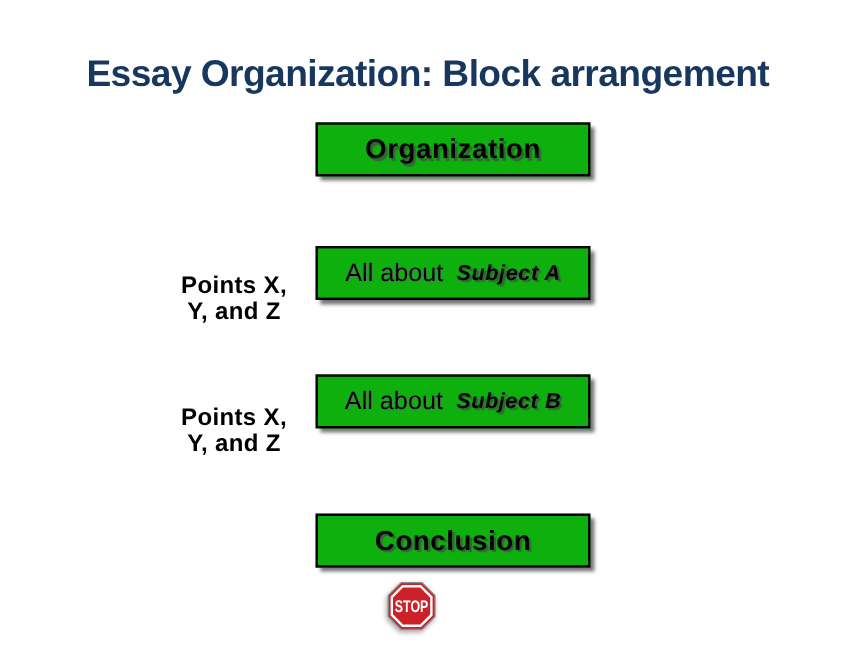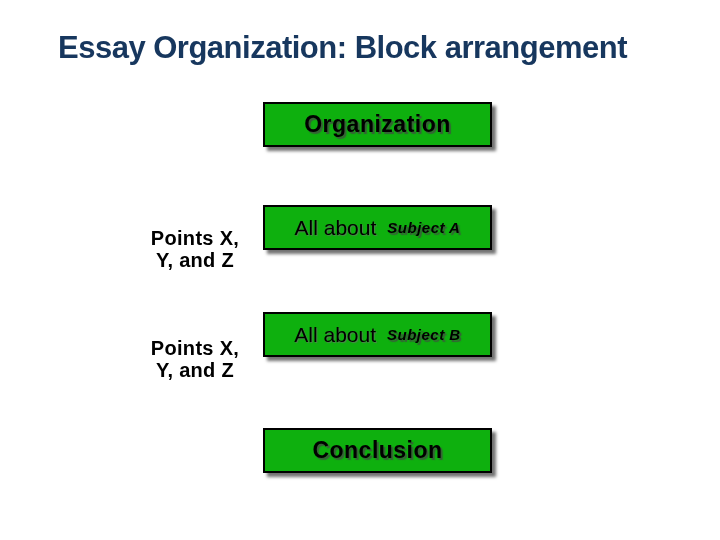--- a/index.html
+++ b/index.html
@@ -14,21 +14,21 @@
     background: #ffffff;
     overflow: hidden;
     font-family: "Liberation Sans", sans-serif;
   }
 
   
   .title {
     position: absolute;
     left: 58px;
     top: 30px;
-    margin: 0;
+    margin: 14px;
     font-size: 31px;
     font-weight: bold;
     letter-spacing: -0.5px;
     color: #17375E;
     white-space: nowrap;
   }
 
   
   .box {
     position: absolute;
@@ -54,21 +54,21 @@
     font-weight: bold;
     letter-spacing: 0.5px;
     text-shadow: 2px 2px 1px rgba(70,70,70,0.75);
   }
   .box-prefix {
     font-size: 21px;
     font-weight: normal;
     text-shadow: 1px 1px 1px rgba(110,110,110,0.7);
   }
   .box-emph {
-    font-size: 15px;
+    font-size: 18px;
     font-weight: bold;
     font-style: italic;
     margin-left: 11px;
     letter-spacing: 0.5px;
     text-shadow: 2px 2px 1px rgba(70,70,70,0.75);
   }
 
   
   .side-label {
     position: absolute;
@@ -136,14 +136,21 @@
       <span class="box-prefix">All about</span>
       <span class="box-emph">Subject B</span>
     </div>
 
     <div class="box box-4">
       <span class="box-label-strong">Conclusion</span>
     </div>
 
   </div>
 
+  <div class="stop">
+    <svg width="42" height="42" viewBox="0 0 42 42" aria-hidden="true">
+      <polygon points="12.3,1.5 29.7,1.5 40.5,12.3 40.5,29.7 29.7,40.5 12.3,40.5 1.5,29.7 1.5,12.3" stroke="#8a8a8a" stroke-width="1" fill="#CC2128"></polygon>
+      <polygon points="13.6,4.5 28.4,4.5 37.5,13.6 37.5,28.4 28.4,37.5 13.6,37.5 4.5,28.4 4.5,13.6" fill="none" stroke-width="2" stroke="#FFFFFF"></polygon>
+      <text x="21" y="26" text-anchor="middle" textLength="28" lengthAdjust="spacingAndGlyphs" fill="#FFFFFF">STOP</text>
+    </svg>
+  </div>
 
 </div>
 
 </body></html>

